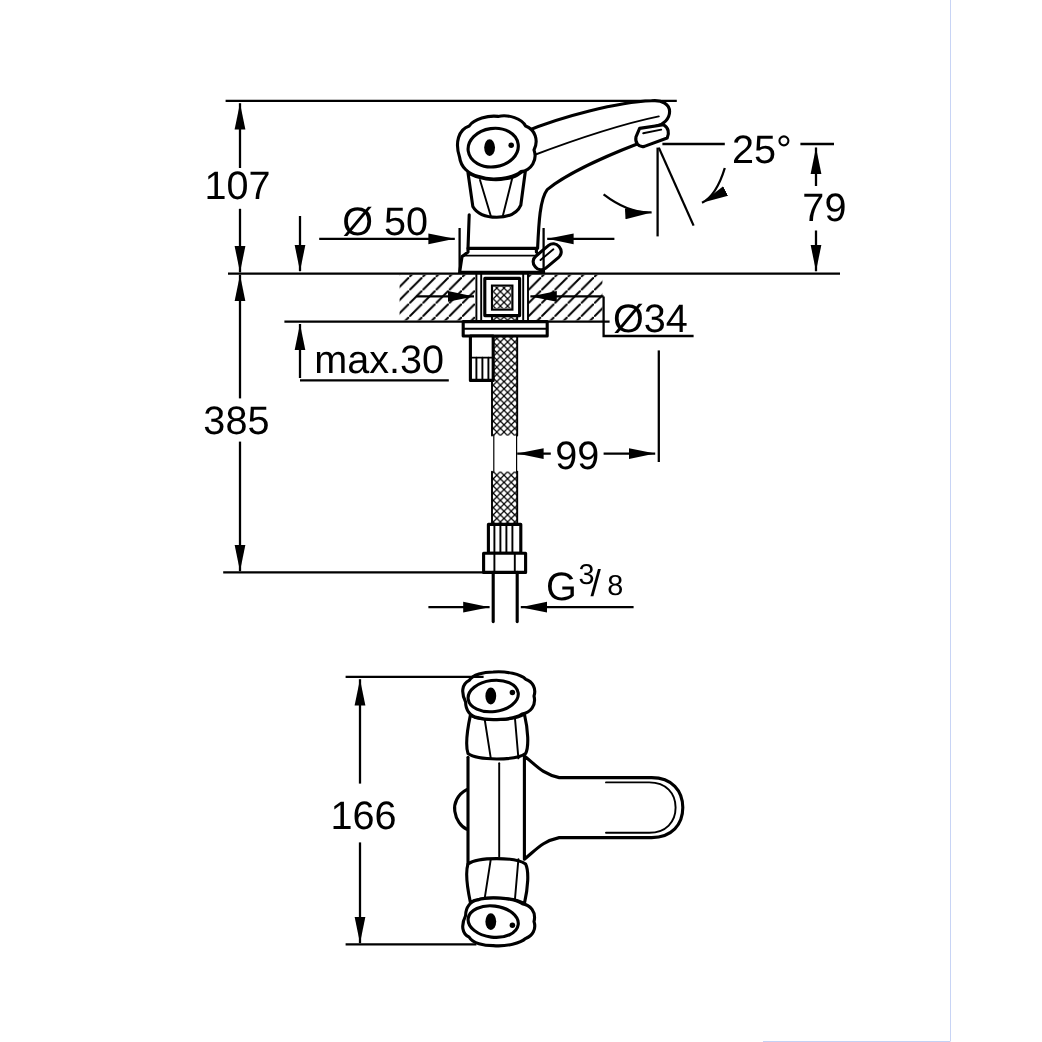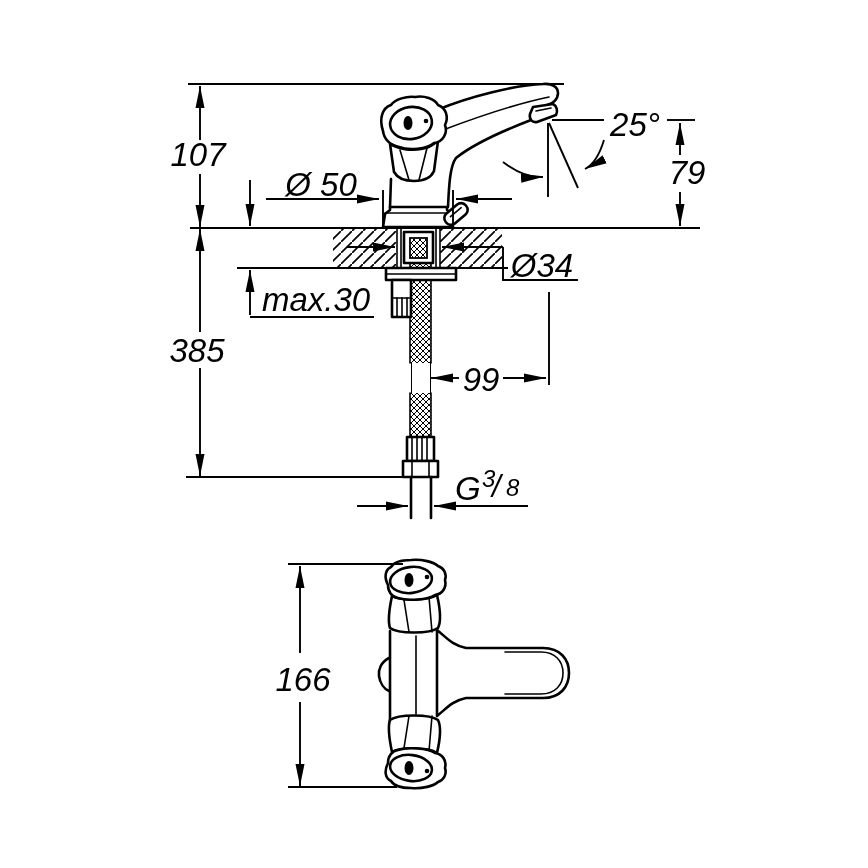--- a/index.html
+++ b/index.html
@@ -1,16 +1,16 @@
 <!DOCTYPE html>
 <html><head>
 <meta charset="utf-8">
 <style>
   html,body{margin:0;padding:0;background:#ffffff;}
-  .canvas{position:relative;width:792px;height:868px;background:#1d4ed8;overflow:hidden;font-style:italic;}
+  .canvas{position:relative;width:792px;height:868px;background:#1d4ed8;overflow:hidden;}
   svg{display:block;}
   .dim-text{font-family:"Liberation Sans","DejaVu Sans",sans-serif;font-size:33px;fill:#000;}
   .dim-text-sm{font-family:"Liberation Sans","DejaVu Sans",sans-serif;font-size:24px;fill:#000;}
   .dim-text-slash{font-family:"Liberation Sans","DejaVu Sans",sans-serif;font-size:31px;fill:#000;}
   .obj{stroke:#000;stroke-width:2.6;fill:none;stroke-linecap:round;stroke-linejoin:round;}
   .objf{stroke:#000;stroke-width:2.6;fill:#fff;stroke-linejoin:round;}
   .obj-thin{stroke:#000;stroke-width:1.6;fill:none;stroke-linecap:round;}
   .dim{stroke:#000;stroke-width:1.9;fill:none;}
   .fillb{fill:#000;stroke:none;}
 </style>

